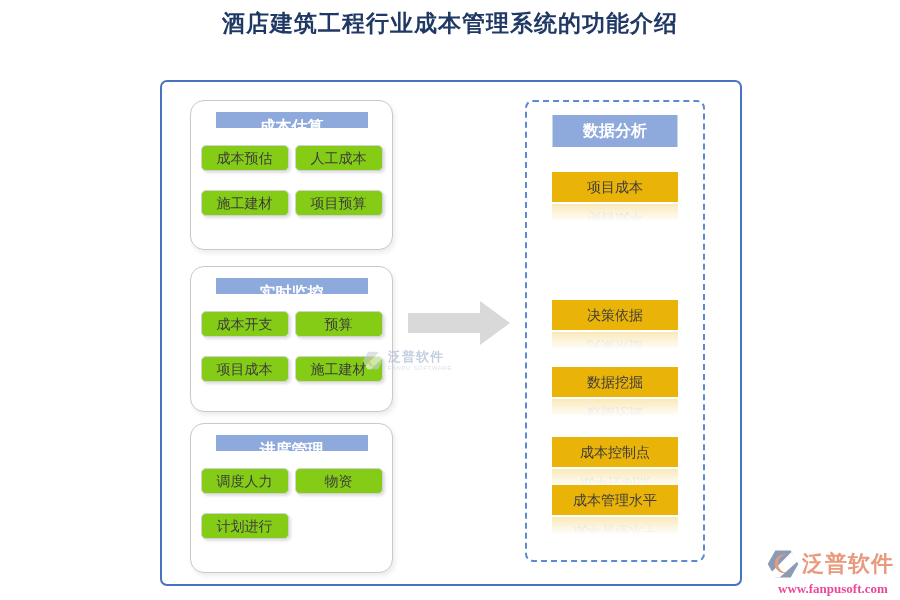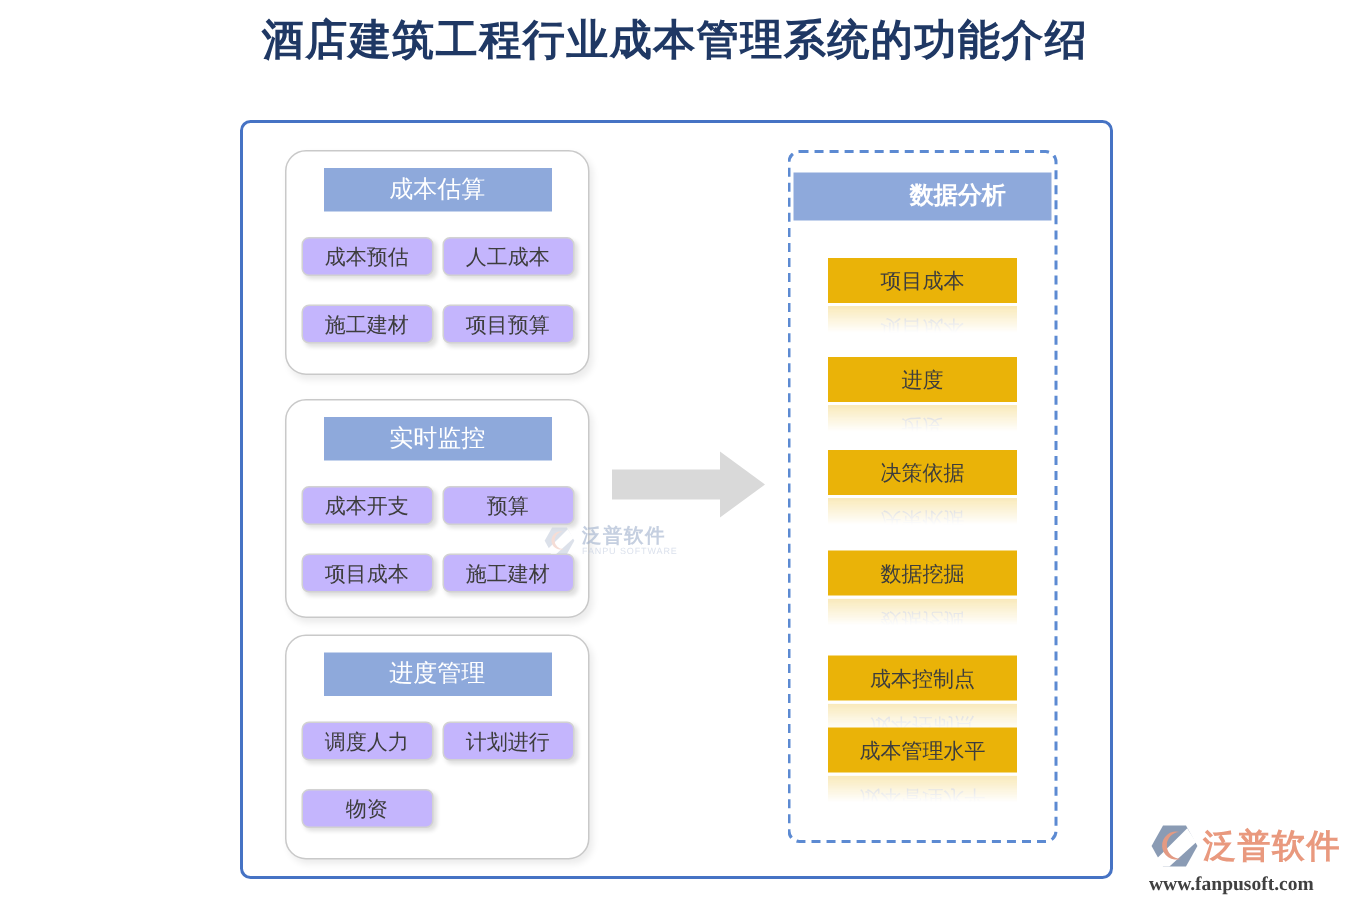--- a/index.html
+++ b/index.html
@@ -3,59 +3,59 @@
 <meta charset="utf-8">
 <style>
   html,body{margin:0;padding:0;}
   body{
     width:900px;height:600px;position:relative;background:#ffffff;overflow:hidden;
     font-family:"Liberation Sans","DejaVu Sans",sans-serif;
   }
   .page-title{
     position:absolute;left:150px;top:8px;width:600px;text-align:center;
     font-family:"Liberation Serif","DejaVu Serif",serif;
-    font-size:28px;font-weight:bold;color:#1F3864;letter-spacing:1px;white-space:nowrap;
+    font-size:23px;font-weight:bold;color:#1F3864;letter-spacing:1px;white-space:nowrap;
   }
   .outer{
     position:absolute;left:160px;top:80px;width:582px;height:506px;
     border:2px solid #4673C4;border-radius:7px;box-sizing:border-box;background:transparent;
   }
   .group{
     position:absolute;left:190px;width:203px;background:#fff;
     border:1px solid #C9C9C9;border-radius:14px;box-sizing:border-box;
     box-shadow:2px 3px 5px rgba(0,0,0,.08);
   }
   #group1{top:100px;height:150px}
   #group2{top:266px;height:146px}
   #group3{top:423px;height:150px}
   .group-header{
-    width:152px;height:29px;margin:11px auto 0;background:#8EA9DB;color:#ffffff;
-    font-weight:normal;font-size:16px;line-height:29px;text-align:center;
+    width:152px;height:16px;margin:11px auto 0;background:#8EA9DB;color:#ffffff;
+    font-weight:bold;font-size:16px;line-height:29px;text-align:center;
   }
   .items{
     display:grid;grid-template-columns:88px 88px;column-gap:6px;row-gap:19px;
     justify-content:center;margin-top:17px;
   }
   .item{
     height:26px;line-height:24px;text-align:center;font-size:14px;color:#3d3d3d;
-    background:#c4b5fd;border:1px solid #D2D2D2;border-radius:5px;box-sizing:border-box;
+    background:#84cc16;border:1px solid #D2D2D2;border-radius:5px;box-sizing:border-box;
     box-shadow:2px 2px 3px rgba(0,0,0,.13);white-space:nowrap;overflow:hidden;
   }
   .arrow-shaft{position:absolute;left:408px;top:313px;width:74px;height:20px;background:#D9D9D9;}
   .arrow-head{
     position:absolute;left:480px;top:301px;width:0;height:0;
     border-left:30px solid #D9D9D9;border-top:22px solid transparent;border-bottom:22px solid transparent;
   }
   .panel{
     position:absolute;left:525px;top:100px;width:180px;height:462px;
     border:2px dashed #5C8AD2;border-radius:8px;box-sizing:border-box;
   }
   .panel-header{
     position:absolute;left:50%;transform:translateX(-50%);top:13px;width:125px;height:32px;
-    background:#8EA9DB;color:#fff;font-weight:bold;font-size:16px;line-height:32px;text-align:center;padding-left:47px;
+    background:#8EA9DB;color:#fff;font-weight:bold;font-size:16px;line-height:32px;text-align:center;
   }
   .r-wrap{position:absolute;left:50%;transform:translateX(-50%);width:126px;}
   #rw0{top:70px}#rw1{top:136px}#rw2{top:198px}#rw3{top:265px}#rw4{top:335px}#rw5{top:383px}
   .r-item{
     height:30px;line-height:30px;background:#eab308;text-align:center;
     font-size:14px;color:#3d3d3d;white-space:nowrap;
   }
   .r-refl{
     margin-top:2px;transform:scaleY(-1);opacity:.28;
     -webkit-mask-image:linear-gradient(to bottom,transparent 40%,#000 100%);
@@ -68,21 +68,21 @@
   .wm-cn{font-size:13px;font-weight:bold;color:#9FB0CC;letter-spacing:1px;}
   .wm-en{font-size:6px;color:#C3CDE0;letter-spacing:.6px;margin-top:2px;}
   .brand{position:absolute;left:766px;top:546px;width:134px;}
   .brand-row{display:flex;align-items:center;gap:2px;}
   .brand-cn{
     font-family:"Liberation Serif","DejaVu Serif",serif;
     font-size:22px;font-weight:bold;color:#E9997E;letter-spacing:1px;white-space:nowrap;
   }
   .brand-url{
     font-family:"Liberation Serif","DejaVu Serif",serif;
-    font-size:13px;font-weight:bold;color:#404040;text-align:left;margin-top:-1px;white-space:nowrap;
+    font-size:13px;font-weight:bold;color:#ec4899;text-align:center;margin-top:-1px;white-space:nowrap;
   }
 </style>
 </head>
 <body>
 
 <div class="page-title">酒店建筑工程行业成本管理系统的功能介绍</div>
 
 <div class="outer"></div>
 
 <div class="group" id="group1">
@@ -102,38 +102,34 @@
     <div class="item">预算</div>
     <div class="item">项目成本</div>
     <div class="item">施工建材</div>
   </div>
 </div>
 
 <div class="group" id="group3">
   <div class="group-header">进度管理</div>
   <div class="items">
     <div class="item">调度人力</div>
+    <div class="item">物资</div>
     <div class="item">计划进行</div>
-    <div class="item">物资</div>
   </div>
 </div>
 
 <div class="arrow-shaft"></div>
 <div class="arrow-head"></div>
 
 <div class="panel">
   <div class="panel-header">数据分析</div>
 
   <div class="r-wrap" id="rw0">
     <div class="r-item">项目成本</div>
     <div class="r-item r-refl">项目成本</div>
-  </div>
-  <div class="r-wrap" id="rw1">
-    <div class="r-item">进度</div>
-    <div class="r-item r-refl">进度</div>
   </div>
   <div class="r-wrap" id="rw2">
     <div class="r-item">决策依据</div>
     <div class="r-item r-refl">决策依据</div>
   </div>
   <div class="r-wrap" id="rw3">
     <div class="r-item">数据挖掘</div>
     <div class="r-item r-refl">数据挖掘</div>
   </div>
   <div class="r-wrap" id="rw4">

